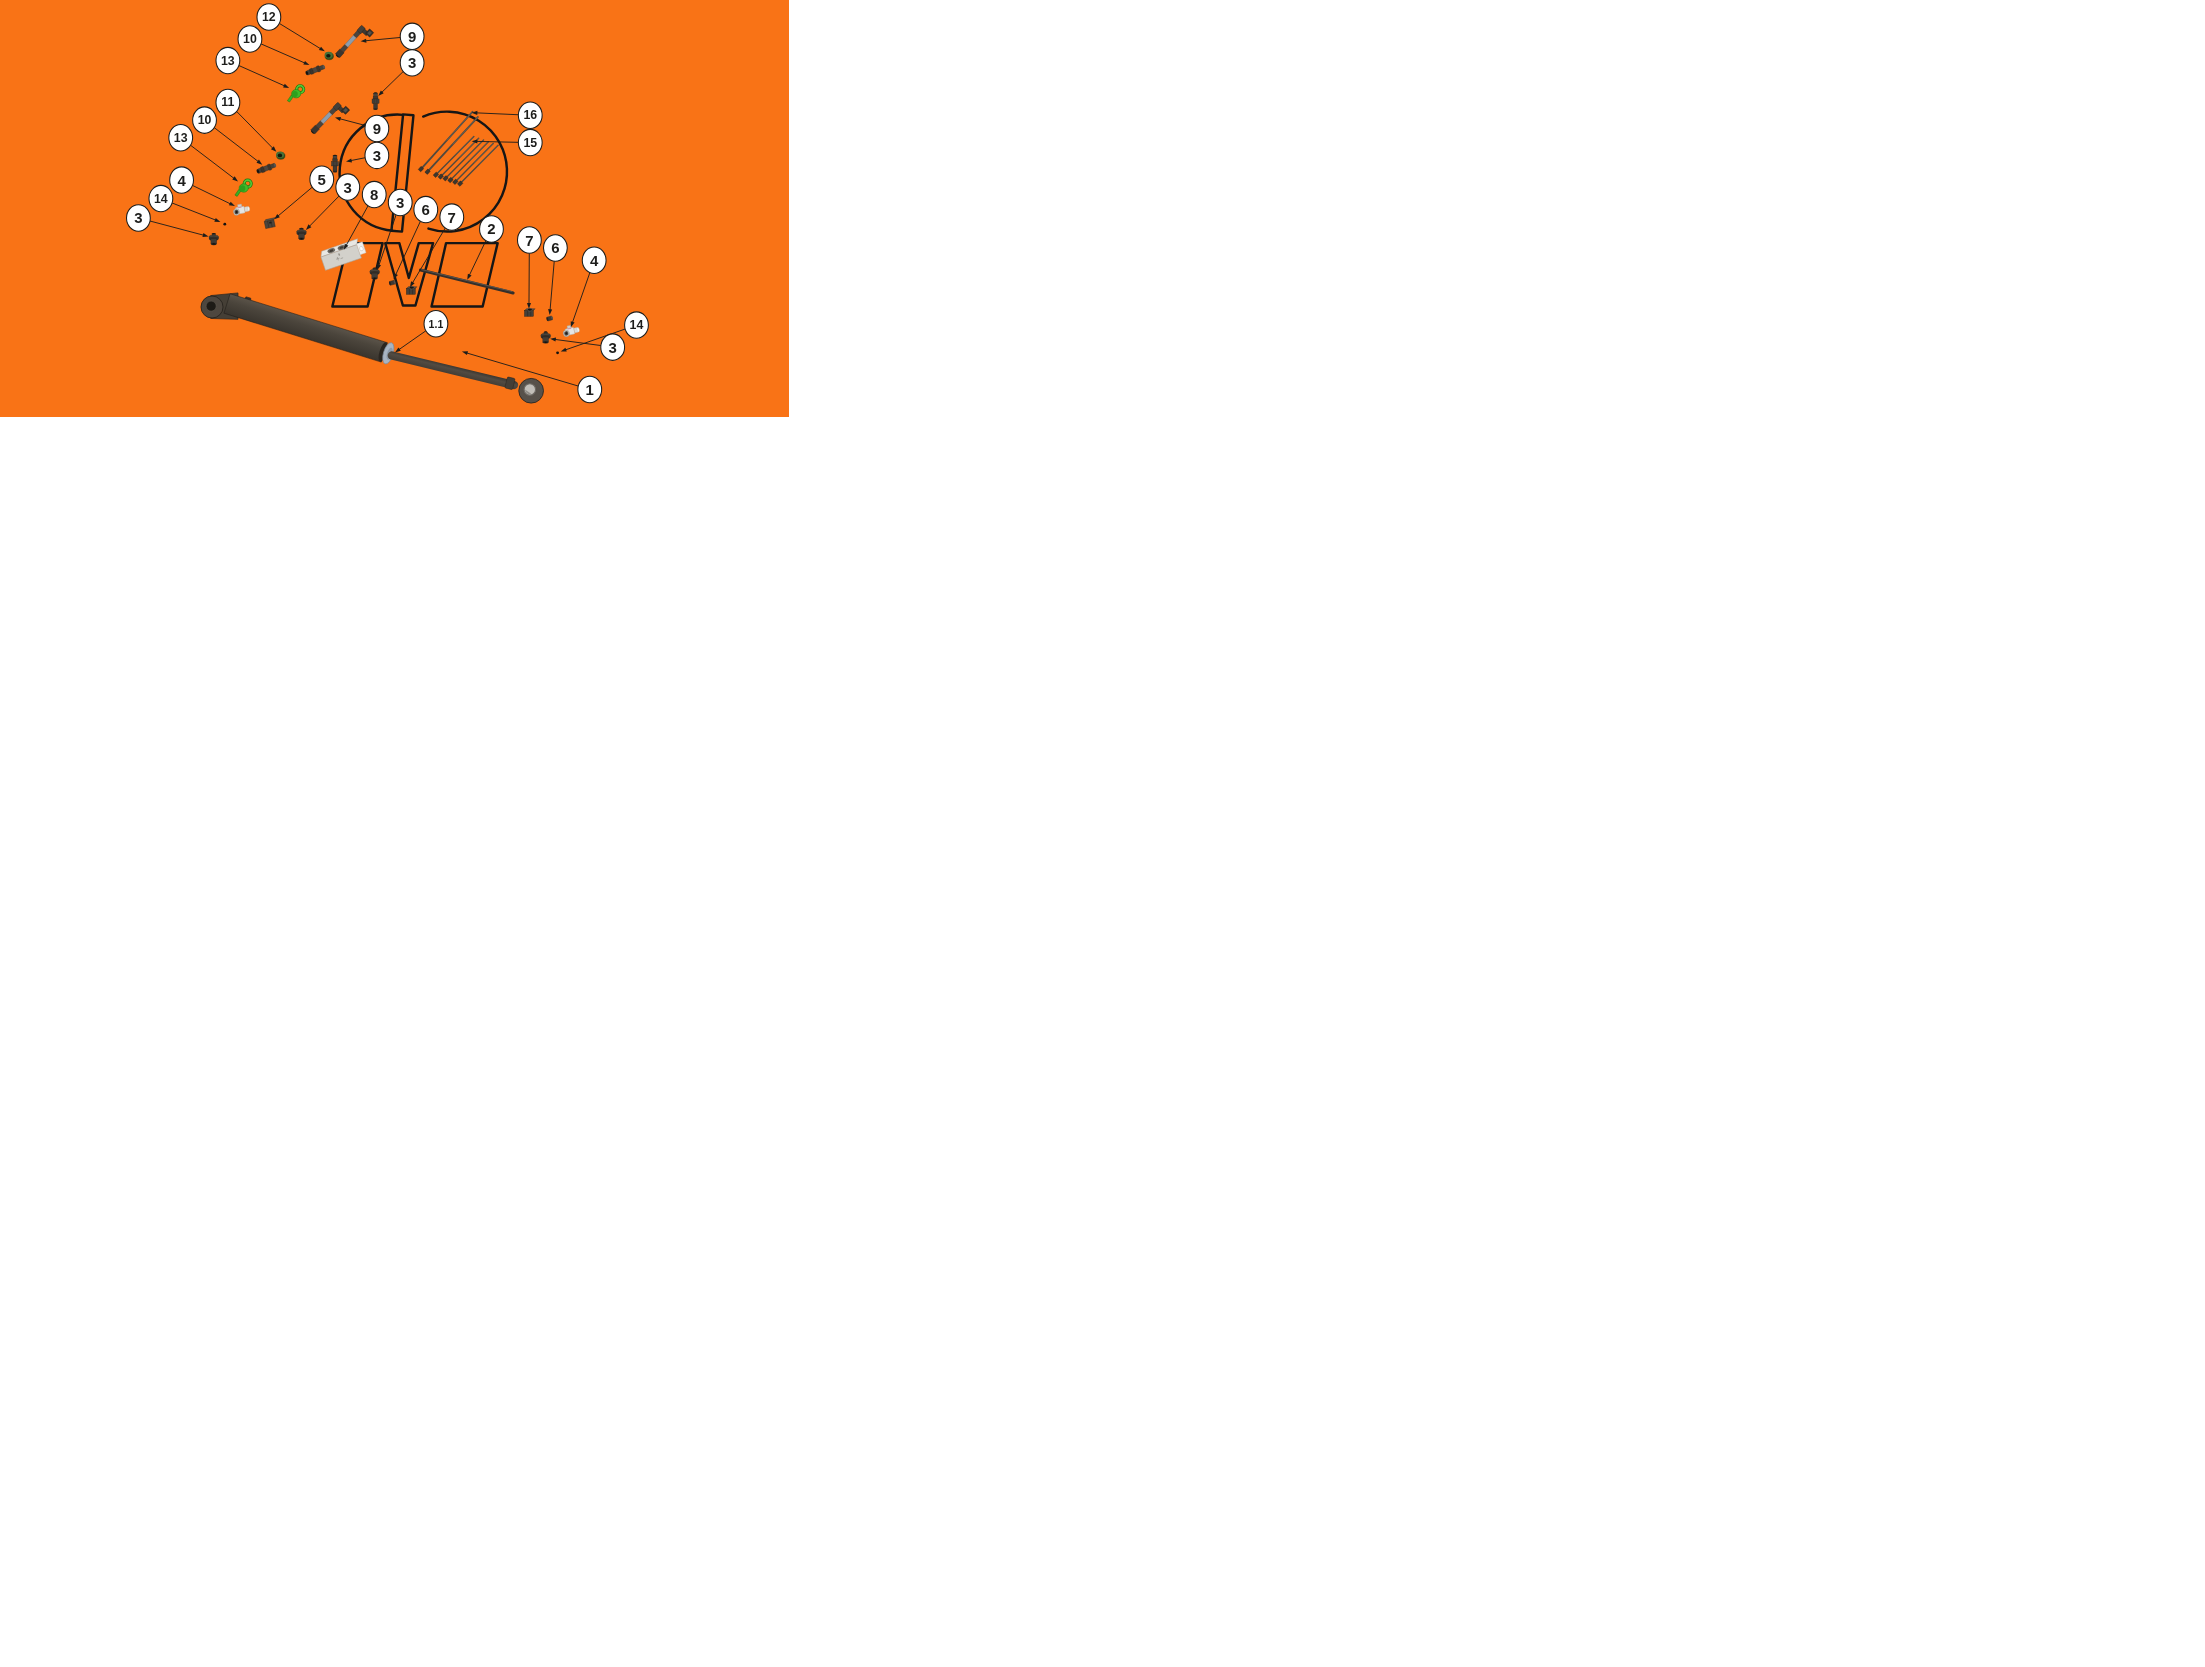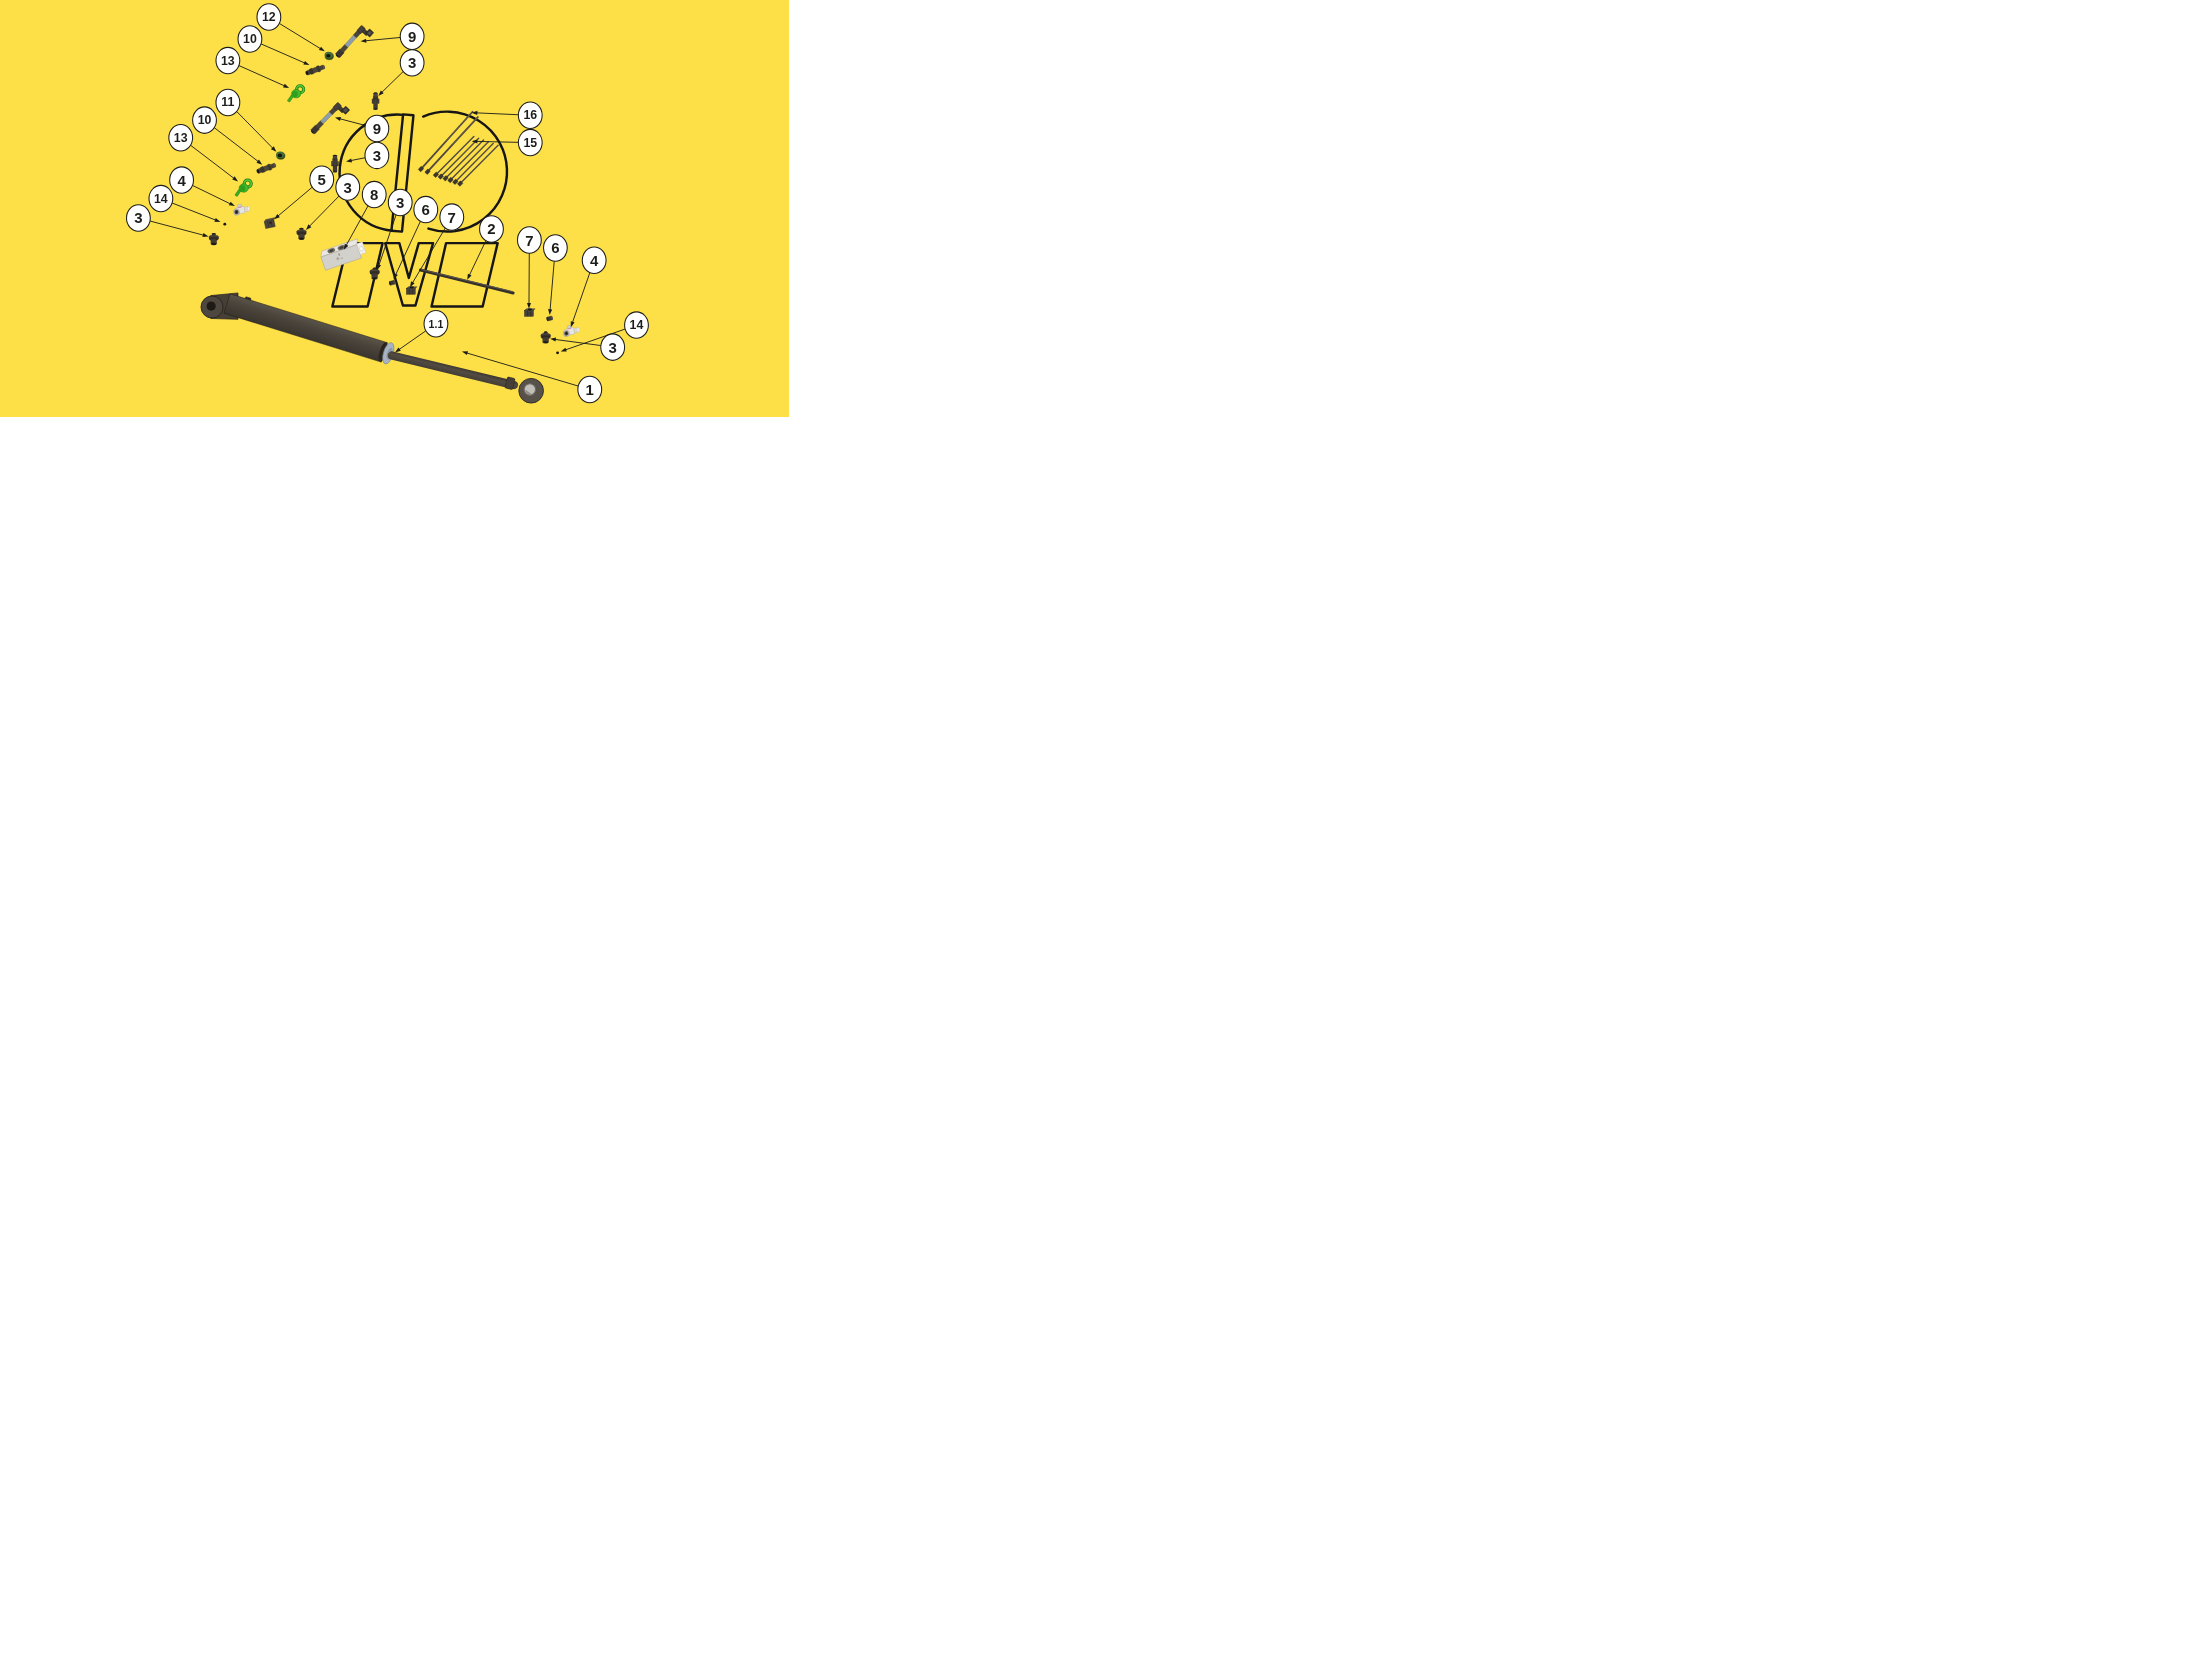--- a/index.html
+++ b/index.html
@@ -1,16 +1,16 @@
 <!DOCTYPE html>
 <html style="font-size:7px"><head>
 <meta charset="utf-8">
 <style>
   html,body{margin:0;padding:0;background:#ffffff;}
-  #stage{position:relative;width:789px;height:417px;background:#fde047;overflow:hidden;}
+  #stage{position:relative;width:789px;height:417px;background:#f97316;overflow:hidden;}
   svg{display:block;}
   text.callout-num{font-family:"Liberation Sans","DejaVu Sans",sans-serif;font-weight:700;fill:#1d1d1b;}
 </style>
 </head>
 <body>
 
 <div id="stage">
 <svg id="diagram" width="789" height="417" viewBox="0 0 1790 945" xmlns="http://www.w3.org/2000/svg">
   <defs>
     <linearGradient id="barrelGrad" gradientUnits="userSpaceOnUse" x1="540" y1="648" x2="512" y2="738">

